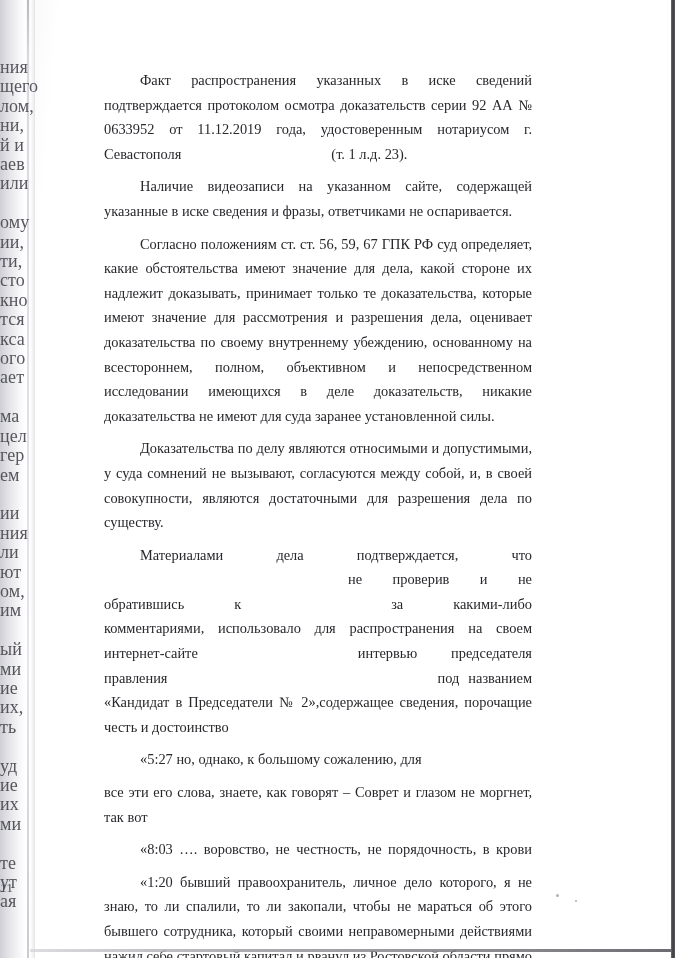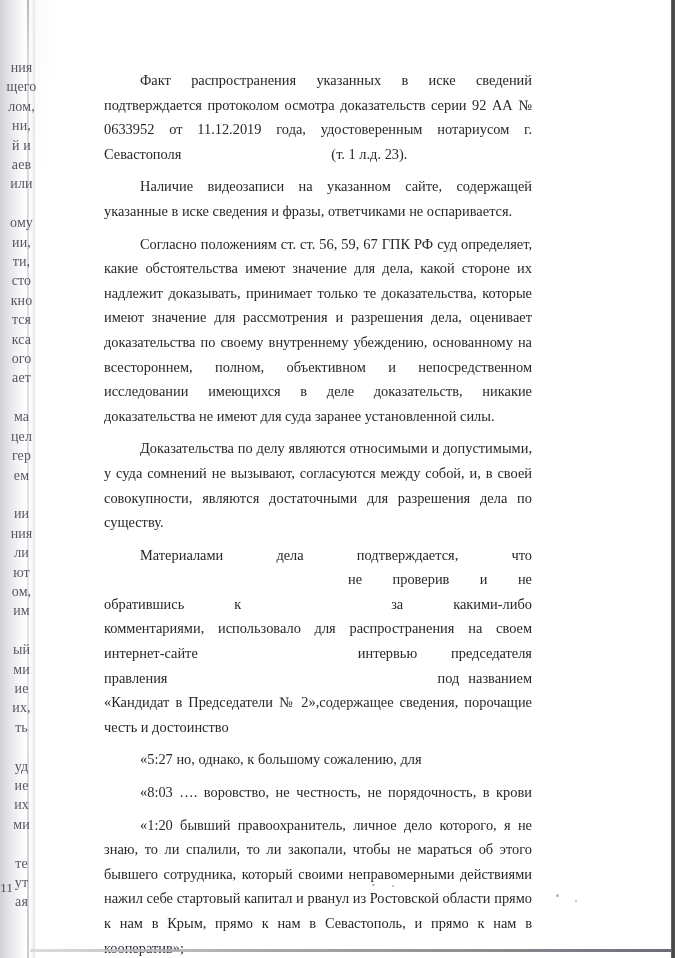--- a/index.html
+++ b/index.html
@@ -67,22 +67,22 @@
     border-radius: 50%;
     pointer-events: none;
   }
 
   
   .margin-col {
     position: absolute;
     left: 0;
     top: 58px;
     width: 46px;
-    text-align: center;
-    font-size: 14px;
+    text-align: left;
+    font-size: 18px;
     line-height: 19.4px;
     color: #4a4a52;
     letter-spacing: .1px;
     opacity: .92;
   }
   .margin-col .frag { white-space: nowrap; padding-right: 3px; }
   .margin-col .gap { height: 19.4px; }
 
   
   .textcol {
@@ -185,20 +185,21 @@
 
     <p class="para">Наличие видеозаписи на указанном сайте, содержащей указанные в иске сведения и фразы, ответчиками не оспаривается.</p>
 
     <p class="para">Согласно положениям ст. ст. 56, 59, 67 ГПК РФ суд определяет, какие обстоятельства имеют значение для дела, какой стороне их надлежит доказывать, принимает только те доказательства, которые имеют значение для рассмотрения и разрешения дела, оценивает доказательства по своему внутреннему убеждению, основанному на всестороннем, полном, объективном и непосредственном исследовании имеющихся в деле доказательств, никакие доказательства не имеют для суда заранее установленной силы.</p>
 
     <p class="para">Доказательства по делу являются относимыми и допустимыми, у суда сомнений не вызывают, согласуются между собой, и, в своей совокупности, являются достаточными для разрешения дела по существу.</p>
 
     <p class="para"><span>Материалами дела подтверждается, что</span><span class="redact" style="width:244px"></span><span>не проверив и не обратившись к</span><span class="redact" style="width:150px"></span><span>за какими-либо комментариями, использовало для распространения на своем интернет-сайте</span><span class="redact" style="width:160px"></span><span>интервью председателя правления</span><span class="redact" style="width:270px"></span><span>под названием «Кандидат в Председатели № 2»,</span><span>содержащее сведения, порочащие честь и достоинство</span><span class="redact" style="width:200px"></span></p>
 
     <p class="para"><span>«5:27 но, однако, к большому сожалению, для</span></p>
+    <p class="para noindent">все эти его слова, знаете, как говорят – Соврет и глазом не моргнет, так вот</p>
 
     <p class="para last-stretch">«8:03 …. воровство, не честность, не порядочность, в крови</p>
 
 
     <p class="para">«1:20 бывший правоохранитель, личное дело которого, я не знаю, то ли спалили, то ли закопали, чтобы не мараться об этого бывшего сотрудника, который своими неправомерными действиями нажил себе стартовый капитал и рванул из Ростовской области прямо к нам в Крым, прямо к нам в Севастополь, и прямо к нам в кооператив»;</p>
 
   </div>
 
   <div class="pagenum">11</div>
 

